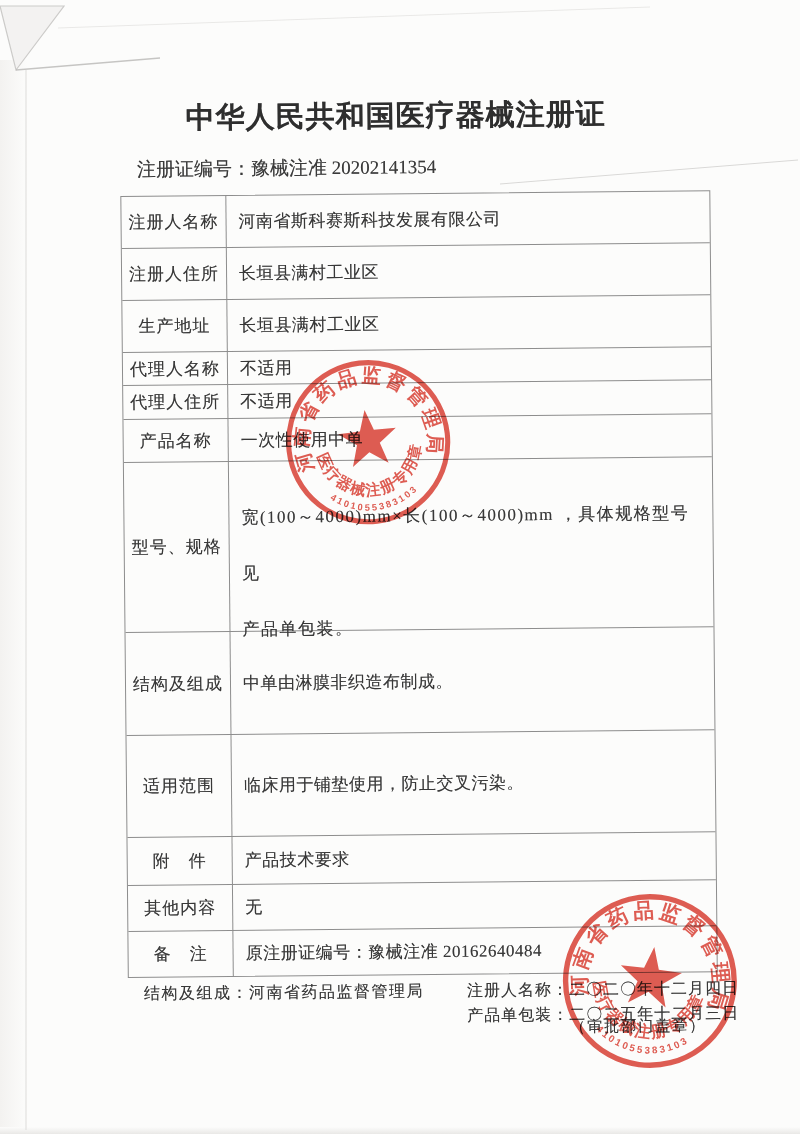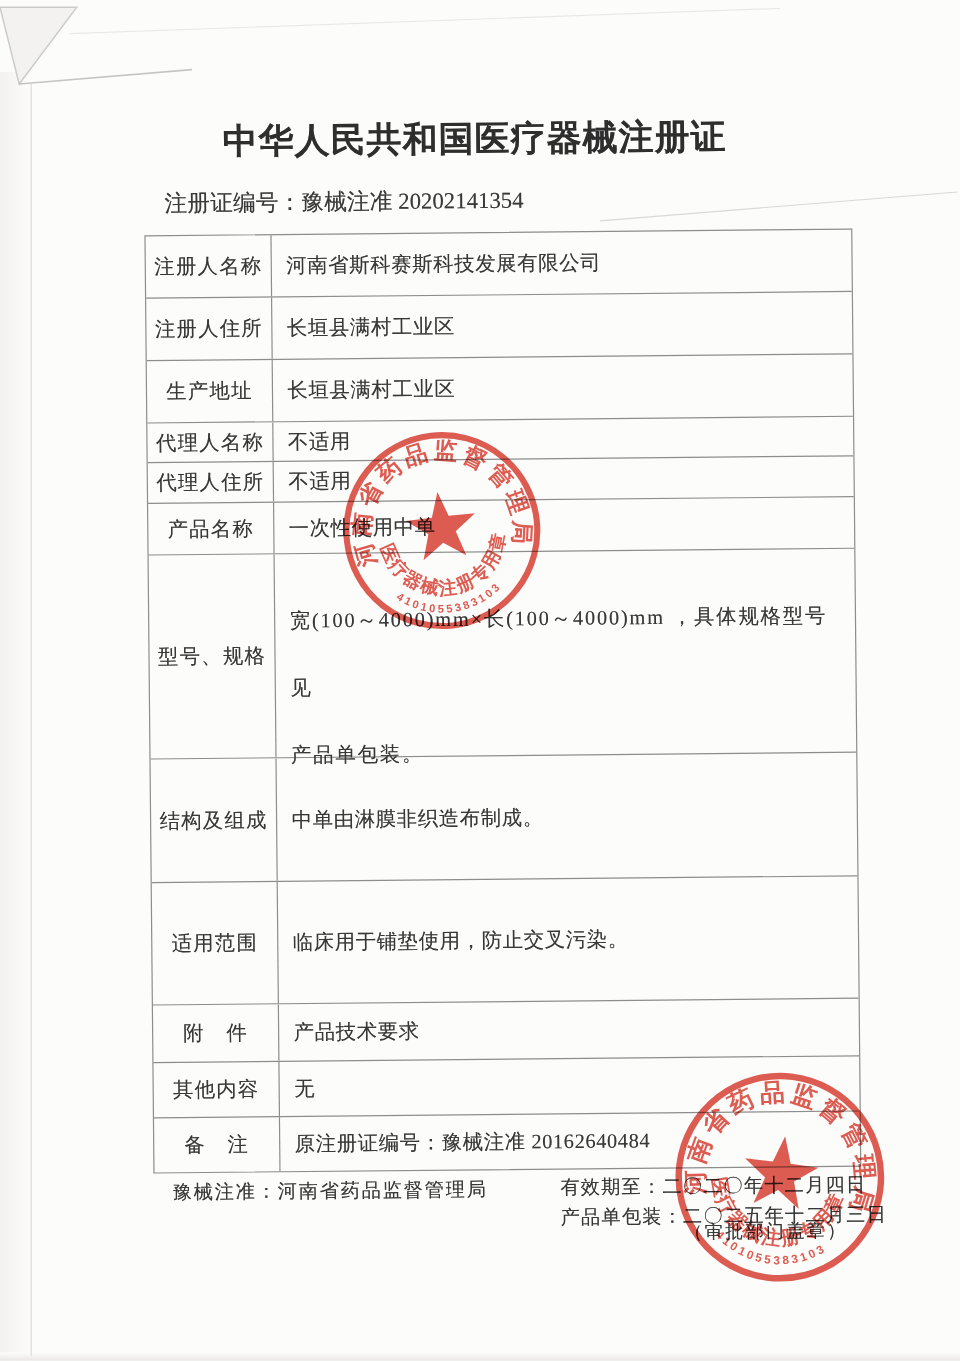--- a/index.html
+++ b/index.html
@@ -167,26 +167,26 @@
         <div class="tlabel">其他内容</div>
         <div class="tvalue">无</div>
       </div>
       <div class="trow h45">
         <div class="tlabel">备　注</div>
         <div class="tvalue">原注册证编号：豫械注准 20162640484</div>
       </div>
     </div>
 
     <div class="footer-left">
-      <span>豫械注准：</span><span>河南省药品监督管理局</span>
+      <span>结构及组成：</span><span>河南省药品监督管理局</span>
     </div>
 
     <div class="footer-right">
       <div>
-        <span>有效期至：</span><span>二〇二〇年十二月四日</span>
+        <span>注册人名称：</span><span>二〇二〇年十二月四日</span>
       </div>
       <div>
         <span>产品单包装：</span><span>二〇二五年十二月三日</span>
       </div>
     </div>
 
     <div class="seal-note">（审批部门盖章）</div>
 
     <div class="stamp stamp-mid">
         <svg viewBox="0 0 200 200" xmlns="http://www.w3.org/2000/svg">

